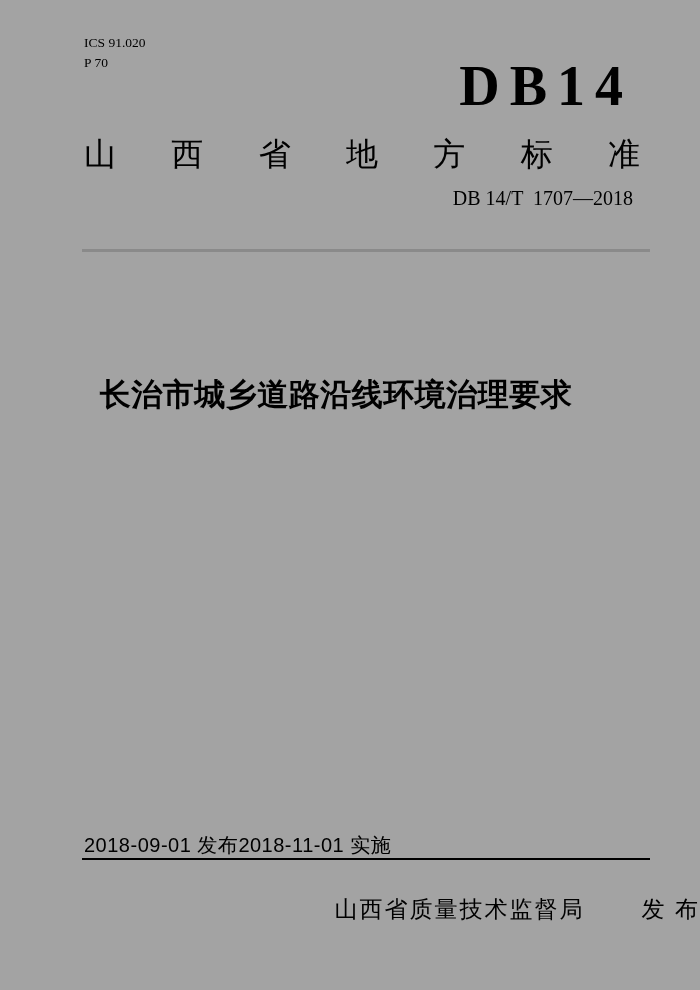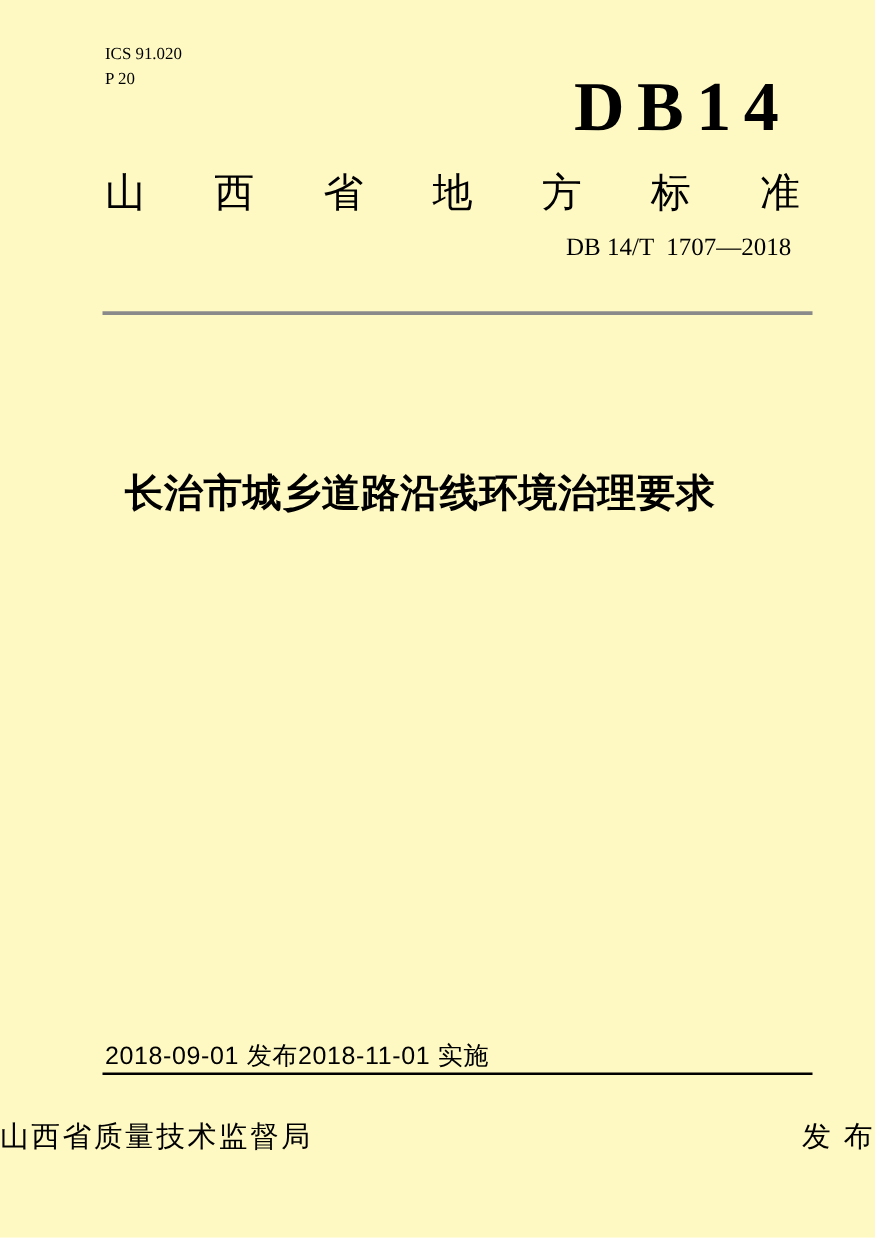--- a/index.html
+++ b/index.html
@@ -4,21 +4,21 @@
 <style>
   * { margin: 0; padding: 0; box-sizing: border-box; }
   html, body { background: #ffffff; }
   body { width: 700px; height: 990px; position: relative; overflow: hidden; }
 
   .serif { font-family: "Liberation Serif", "DejaVu Serif", serif; }
   .sans  { font-family: "Liberation Sans", "DejaVu Sans", sans-serif; }
 
   .page {
     position: absolute; left: 0; top: 0; width: 700px; height: 990px;
-    background: #fef9c3; color: #000000;
+    background: #a3a3a3; color: #000000;
   }
 
   .ics-block {
     position: absolute; left: 84px; top: 33px;
     font-size: 13.5px; line-height: 20px; color: #000;
   }
 
   .db14-logo {
     position: absolute; right: 67px; top: 58px;
     font-size: 56px; font-weight: 700; letter-spacing: 10px;
@@ -61,35 +61,35 @@
     letter-spacing: 0.5px; white-space: nowrap;
   }
 
   .rule-black {
     position: absolute; left: 82px; top: 858px; width: 568px; height: 2px;
     background: #000000;
   }
 
   .publisher-row {
     position: absolute; left: 0; top: 895px; width: 700px;
-    display: flex; justify-content: space-between; align-items: baseline;
+    display: flex; justify-content: flex-end; align-items: baseline;
     gap: 57px; font-size: 23px; line-height: 28px; color: #000;
     white-space: nowrap;
   }
   .issuer { letter-spacing: 2px; }
   .issue-label { letter-spacing: 2px; }
 </style>
 </head>
 <body>
 
 <div class="page">
 
   <div class="ics-block serif">
     <div>ICS 91.020</div>
-    <div>P 20</div>
+    <div>P 70</div>
   </div>
 
   <div class="db14-logo serif">DB14</div>
 
   <div class="std-name sans">
       <span class="char">山</span>
       <span class="char">西</span>
       <span class="char">省</span>
       <span class="char">地</span>
       <span class="char">方</span>

